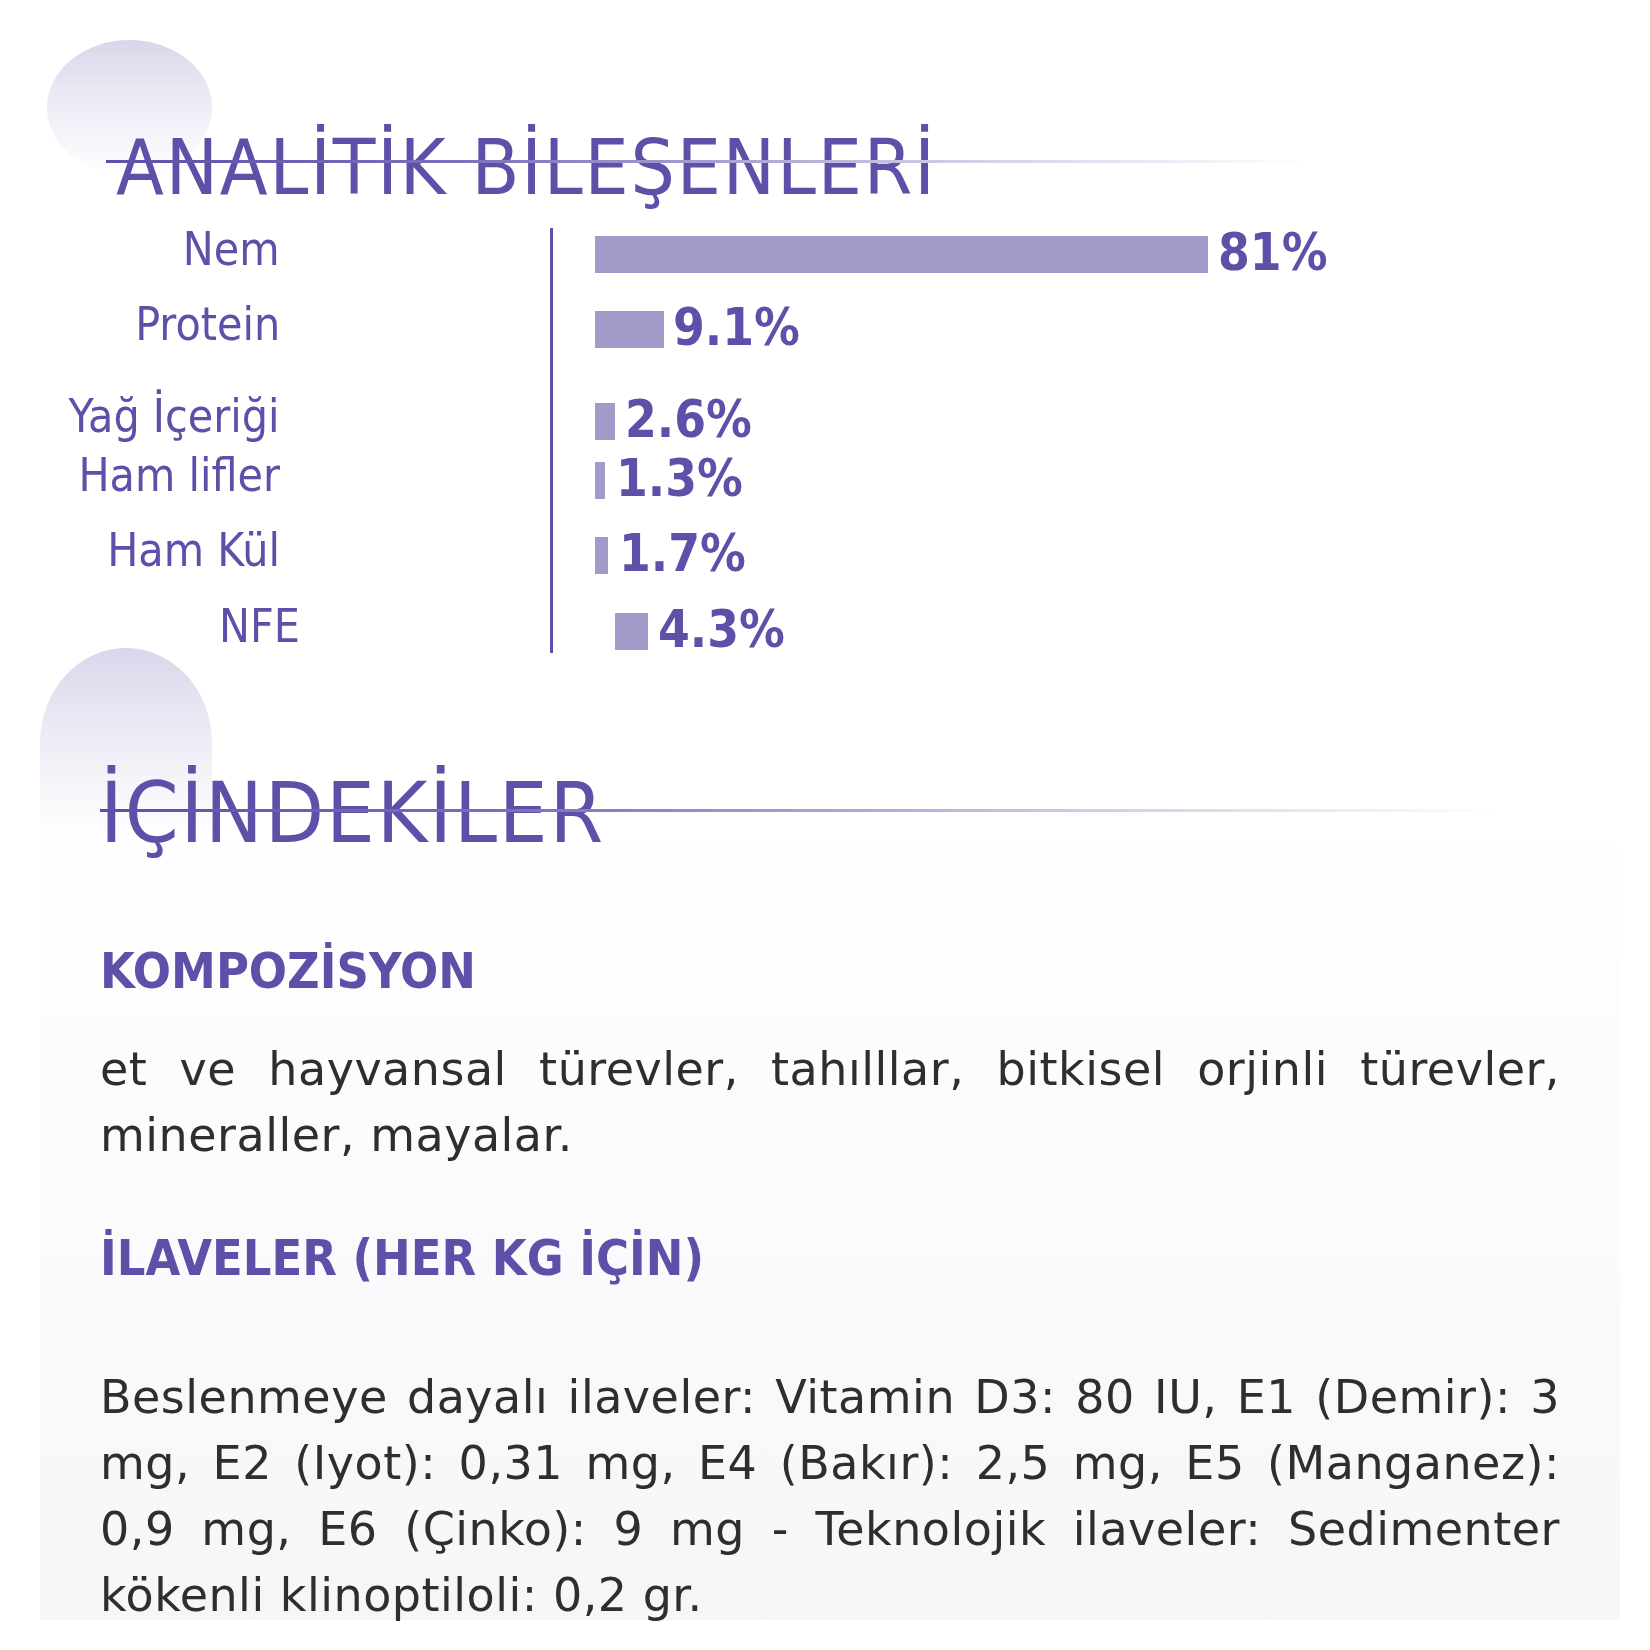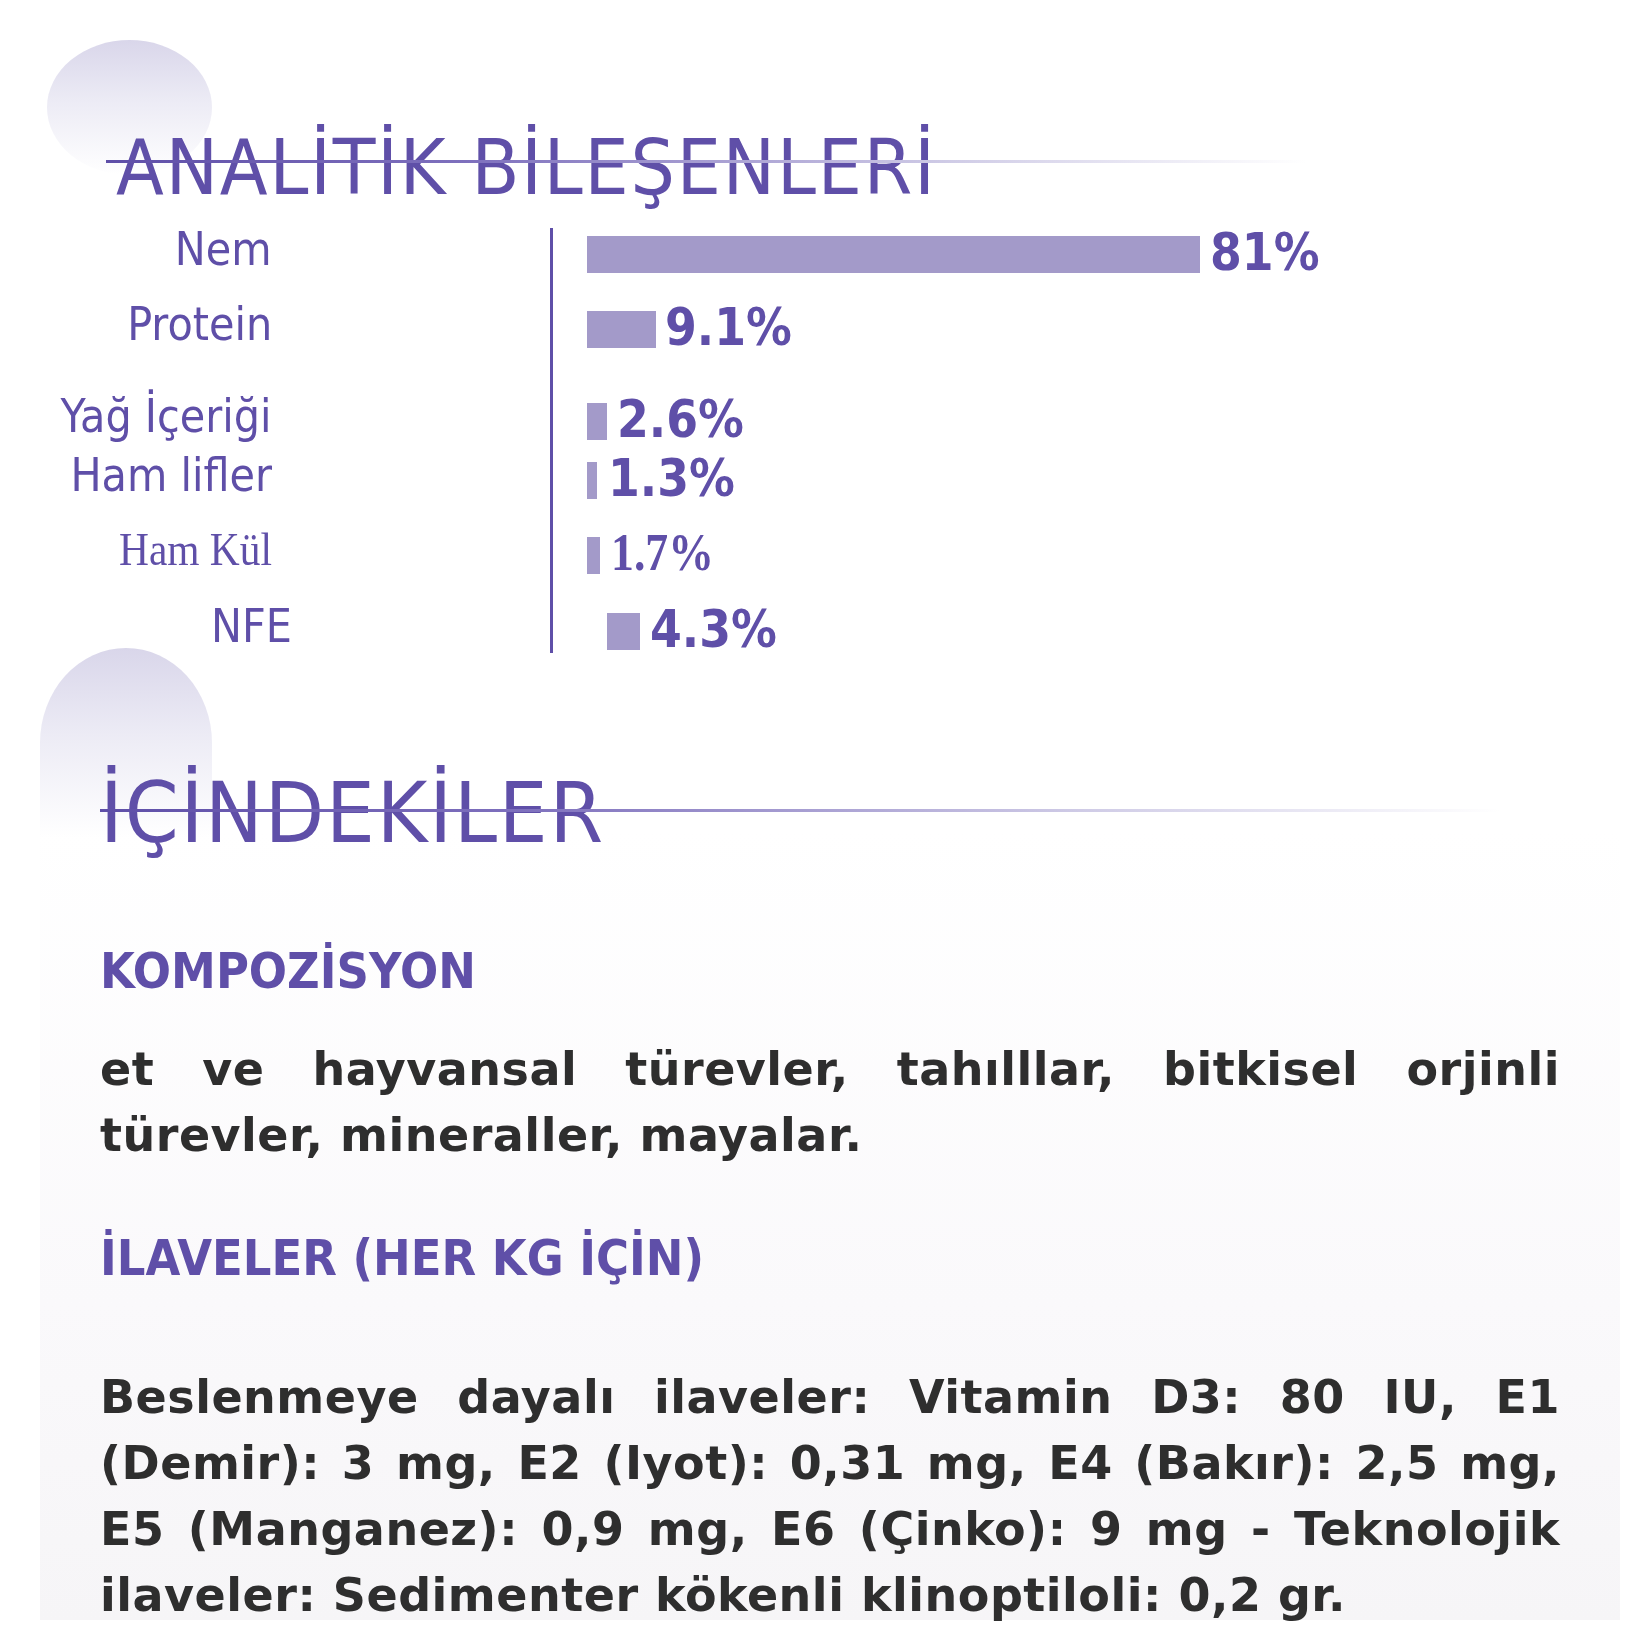--- a/index.html
+++ b/index.html
@@ -27,40 +27,40 @@
   .t2 { left: 100px; top: 708px; font-size: 84px; }
   .rule {
     position: absolute; height: 3px;
     background: linear-gradient(to right, #5f4fa8 0%, #7e70bd 30%, #cfcbe6 70%, rgba(255,255,255,0) 100%);
   }
   .r1 { left: 106px; top: 160px; width: 1200px; }
   .r2 { left: 100px; top: 809px; width: 1400px; }
 
   .chart { position: absolute; left: 0; top: 0; }
   .axis { position: absolute; left: 550px; top: 228px; width: 3px; height: 425px; background: #5f4fa8; }
-  .row { position: absolute; left: 0; height: 60px; width: 1422px; }
+  .row { position: absolute; left: 8px; height: 60px; width: 1422px; }
   .row-label {
     position: absolute; right: 1150px; top: 0; font-size: 46px; color: #5f4fa8;
     white-space: nowrap; transform: scaleX(0.9); transform-origin: right center;
   }
   .bar { position: absolute; left: 587px; top: 14px; height: 37px; background: #a39ac9; }
   .bar-value {
     position: absolute; top: 0; font-size: 52px; font-weight: bold; color: #5f4fa8;
     white-space: nowrap; transform: scaleX(0.88); transform-origin: left center;
   }
 
   .sub-title {
     position: absolute; left: 100px; color: #5f4fa8; font-weight: bold; font-size: 50px;
     white-space: nowrap; transform: scaleX(0.9); transform-origin: left center;
   }
   .st1 { top: 900px; }
   .st2 { top: 1187px; }
   .body-text {
     position: absolute; left: 100px; width: 1460px; color: #2e2e2e; font-size: 46px;
-    line-height: 66px; text-align: justify; font-weight: 700;
+    line-height: 66px; text-align: justify; font-weight: 400;
     font-family: "DejaVu Sans", sans-serif; letter-spacing: 0.5px;
   }
   .b1 { top: 990px; }
   .b2 { top: 1318px; }
 </style>
 </head>
 <body>
 
 <div class="panel"></div>
 <div class="deco-circle deco-1"></div>
@@ -89,21 +89,21 @@
     <div class="bar" style="width:20px;"></div>
     <span class="bar-value" style="left:617px;">2.6%</span>
   </div>
 
   <div class="row" style="top:448px;">
     <span class="row-label">Ham lifler</span>
     <div class="bar" style="width:10px;"></div>
     <span class="bar-value" style="left:608px;">1.3%</span>
   </div>
 
-  <div class="row" style="top:523px;font-family:Liberation Serif, serif;">
+  <div class="row" style="top:523px;">
     <span class="row-label">Ham Kül</span>
     <div class="bar" style="width:13px;"></div>
     <span class="bar-value" style="left:611px;">1.7%</span>
   </div>
 
   <div class="row" style="top:599px;margin-left:20px;">
     <span class="row-label">NFE</span>
     <div class="bar" style="width:33px;"></div>
     <span class="bar-value" style="left:630px;">4.3%</span>
   </div>

